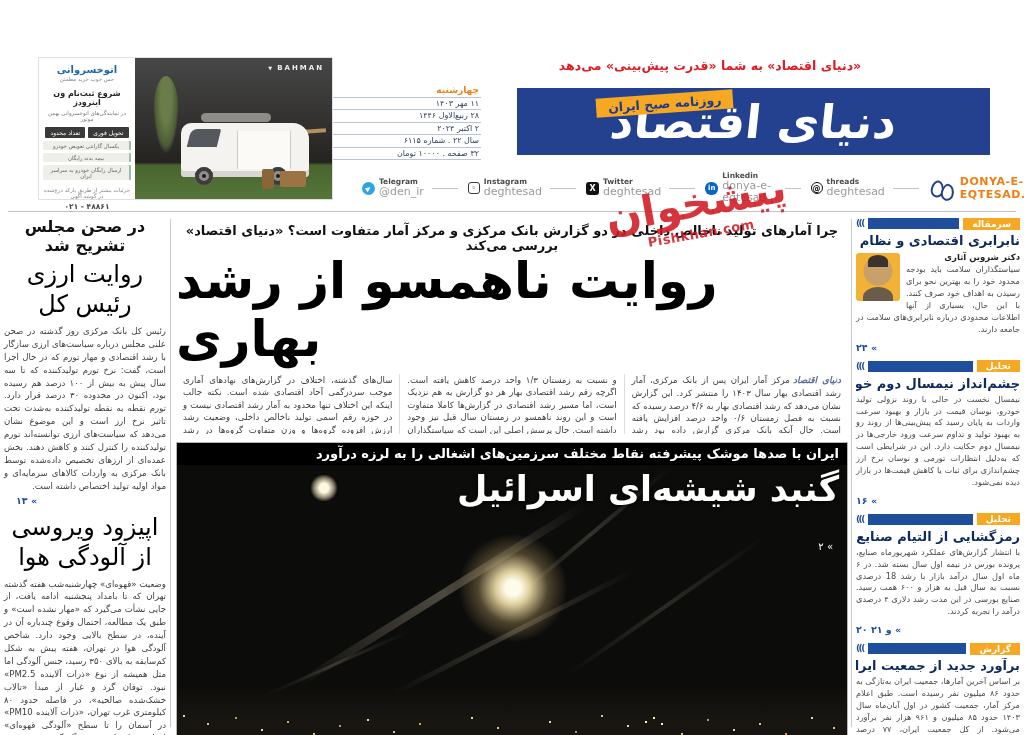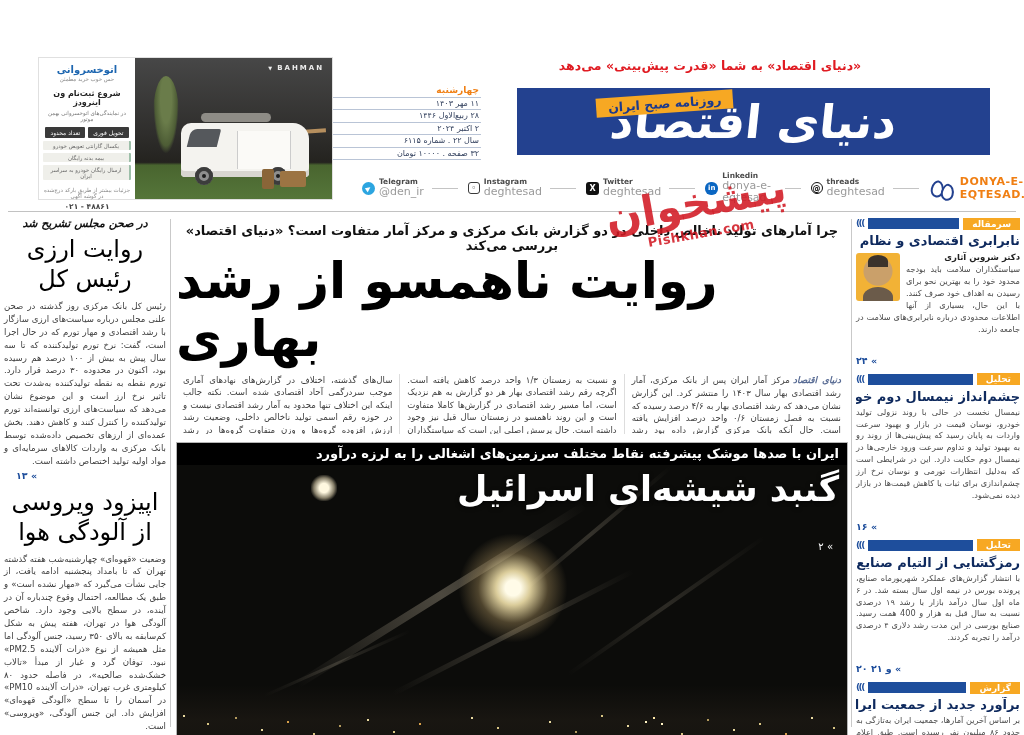--- a/index.html
+++ b/index.html
@@ -86,21 +86,21 @@
       color:rgba(210,25,35,.88);pointer-events:none;}
   #watermark .fa{font-size:42px;font-weight:bold;line-height:1;}
   #watermark .en{font-size:13px;font-weight:bold;margin-top:2px;letter-spacing:.5px;}
 
   
   .vrule{top:219px;width:1px;height:508px;background:#c9c9c9;}
   #vrule-left{left:170px;} #vrule-right{left:851px;}
 
   
   #left-col{left:4px;top:217px;width:162px;direction:rtl;}
-  .lc-kicker{text-align:center;font-size:11px;font-weight:bold;color:#111;font-style:italic;}
+  .lc-kicker{text-align:center;font-size:16px;font-weight:bold;color:#111;}
   .lc-title{text-align:center;font-size:24px;font-weight:normal;color:#000;line-height:1.25;margin:4px 0 6px;}
   .lc-body{font-size:8.6px;line-height:1.5;color:#3c3c3c;text-align:justify;}
   .pref{direction:ltr;text-align:left;color:#1e4e9c;font-weight:bold;font-size:9.5px;margin:2px 12px 6px;}
 
   
   #center-col{left:176px;top:215px;width:672px;direction:rtl;}
   #main-kicker{text-align:center;font-size:13px;font-weight:bold;color:#111;margin-top:8px;}
   #main-headline{text-align:left;font-size:50px;font-weight:bold;color:#000;line-height:1.15;
       letter-spacing:-1px;margin-top:0px;}
   #lede{display:flex;direction:rtl;margin-top:6px;height:60px;}
@@ -150,21 +150,21 @@
   .sb-title{color:#0f2a5e;font-weight:bold;font-size:13px;text-align:center;white-space:nowrap;
       overflow:hidden;margin:2px 0 3px;}
   .sb-body{font-size:8.2px;line-height:1.45;color:#4a4a4a;text-align:justify;}
   .sb-body .avatar{float:left;width:44px;height:48px;margin:2px 6px 2px 0;border-radius:3px;
       background:radial-gradient(circle at 50% 38%,#caa06a 0 14px,#f2b236 15px);position:relative;overflow:hidden;}
   .sb-body .avatar:after{content:"";position:absolute;left:7px;bottom:-6px;width:30px;height:20px;
       background:#6b5b4a;border-radius:50% 50% 0 0;}
   .sb-body .avatar:before{content:"";position:absolute;left:12px;top:2px;width:20px;height:12px;
       background:#3b332c;border-radius:50% 50% 0 0;}
   .sb-author{font-size:8.5px;font-weight:bold;color:#222;margin-bottom:1px;}
-  #sidebar .pref{margin:19px 0 0;}
+  #sidebar .pref{margin:6px 0 0;}
 </style>
 </head>
 <body>
 
 <div class="abs" id="slogan">«دنیای اقتصاد» به شما «قدرت پیش‌بینی» می‌دهد</div>
 
 <div class="abs" id="masthead-band">
   <div id="masthead-logo">دنیای اقتصاد</div>
 </div>
 <div class="abs" id="badge">روزنامه صبح ایران</div>
@@ -346,21 +346,21 @@
     <div class="pref">۱۶ «</div>
   </div>
 
   <div class="sb-item">
     <div class="sb-head">
       <span class="sb-marks">(((</span>
       <span class="sb-bar"></span>
       <span class="sb-tag">تحلیل</span>
     </div>
     <div class="sb-title">رمزگشایی از التیام صنایع بورس</div>
-    <div class="sb-body">با انتشار گزارش‌های عملکرد شهریورماه صنایع، پرونده بورس در نیمه اول سال بسته شد. در ۶ ماه اول سال درآمد بازار با رشد ۱۹ درصدی نسبت به سال قبل به هزار و 400 همت رسید. صنایع بورسی در این مدت رشد دلاری ۴ درصدی درآمد را تجربه کردند.</div>
+    <div class="sb-body">با انتشار گزارش‌های عملکرد شهریورماه صنایع، پرونده بورس در نیمه اول سال بسته شد. در ۶ ماه اول سال درآمد بازار با رشد 18 درصدی نسبت به سال قبل به هزار و ۶۰۰ همت رسید. صنایع بورسی در این مدت رشد دلاری ۴ درصدی درآمد را تجربه کردند.</div>
     <div class="pref">۲۰ و ۲۱ «</div>
   </div>
 
   <div class="sb-item">
     <div class="sb-head">
       <span class="sb-marks">(((</span>
       <span class="sb-bar"></span>
       <span class="sb-tag">گزارش</span>
     </div>
     <div class="sb-title">برآورد جدید از جمعیت ایران</div>

